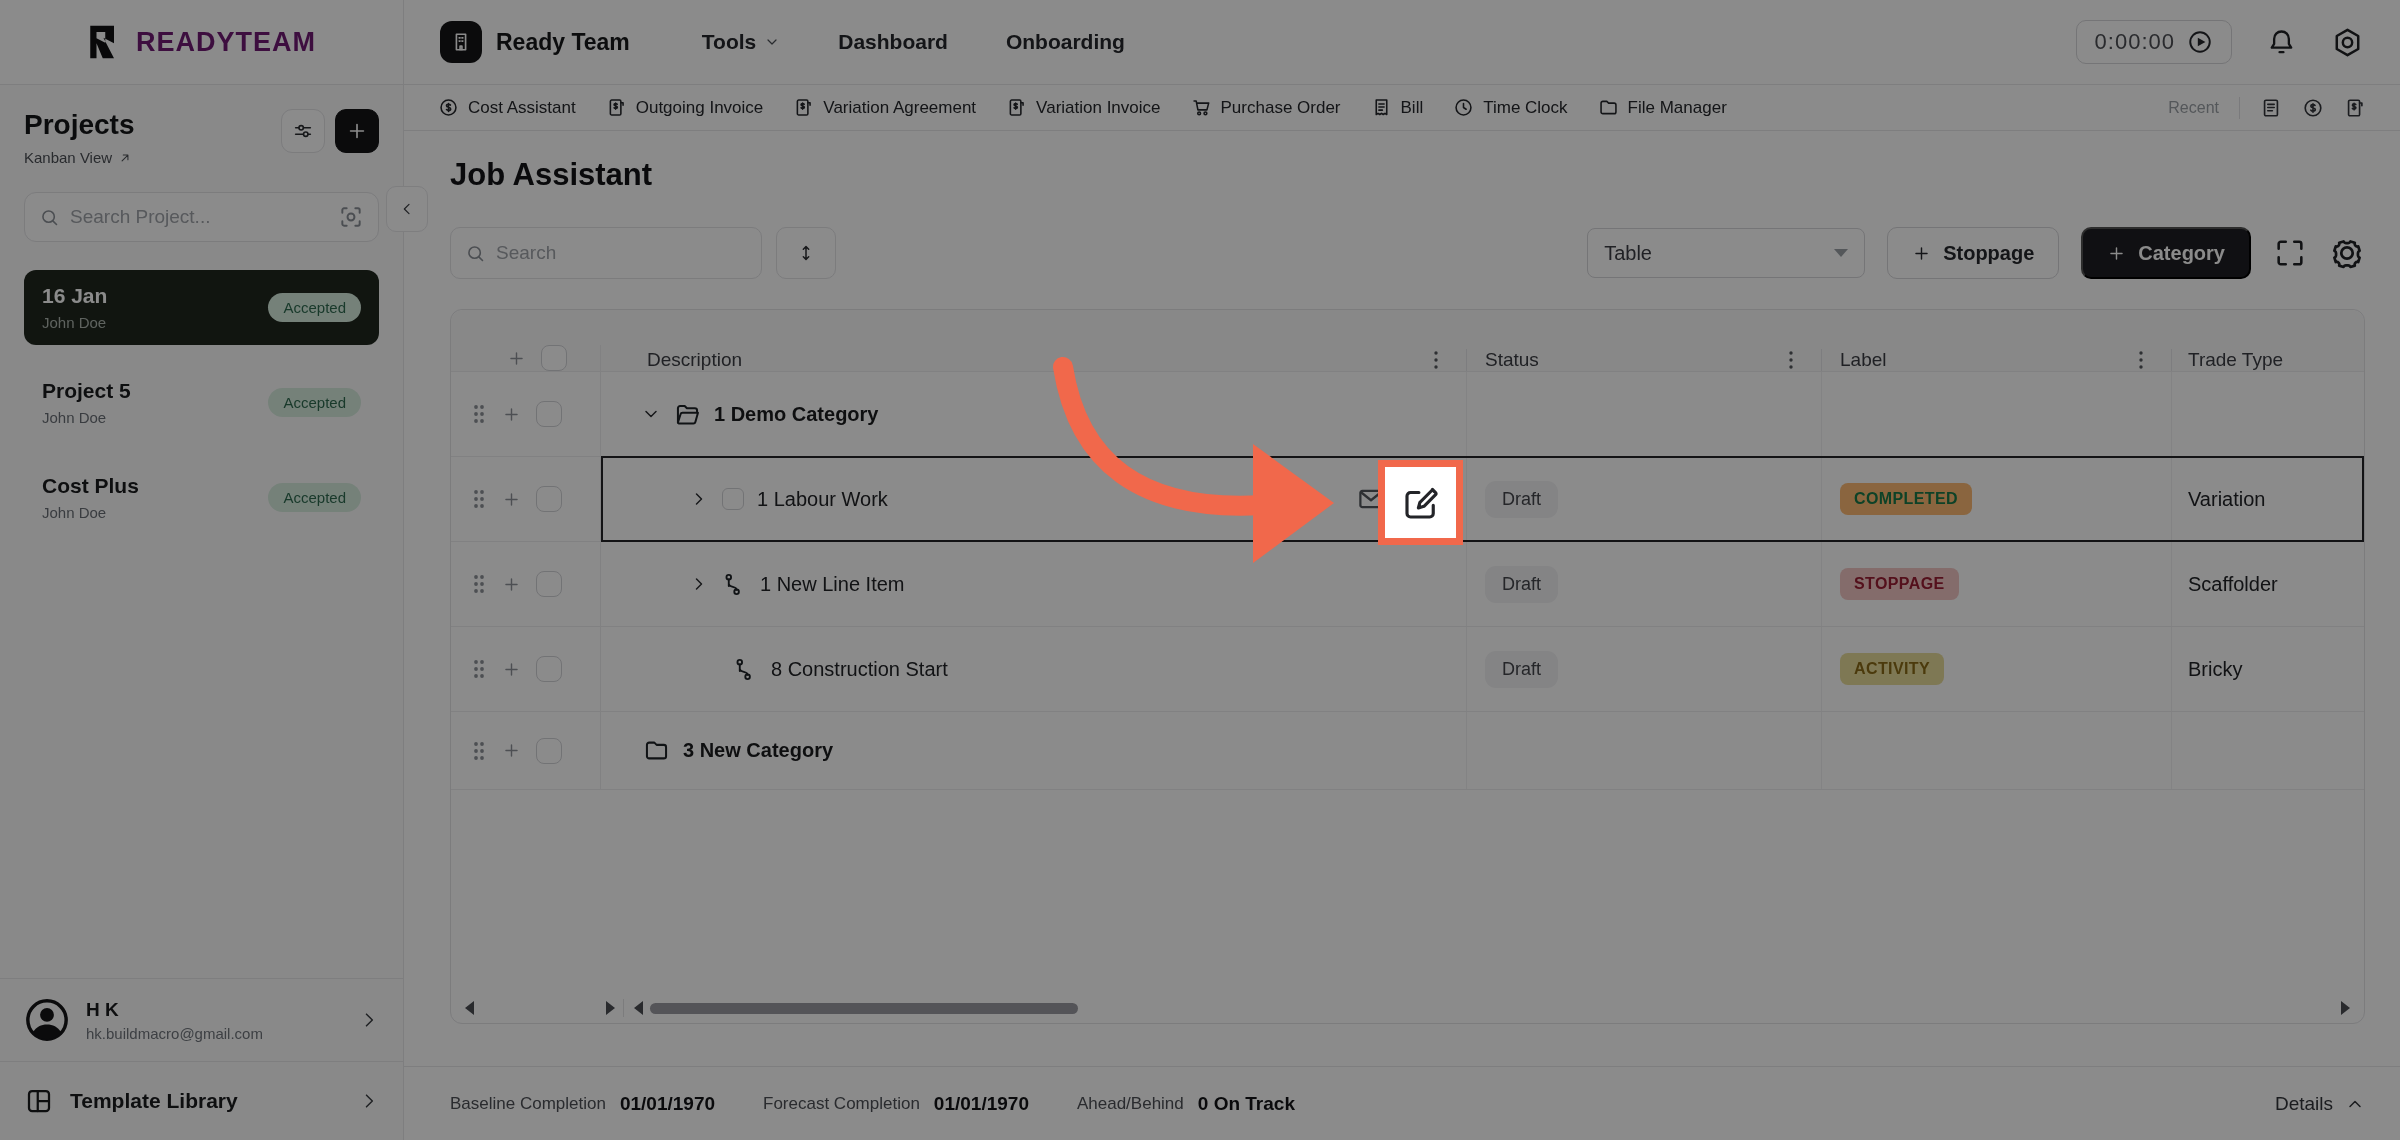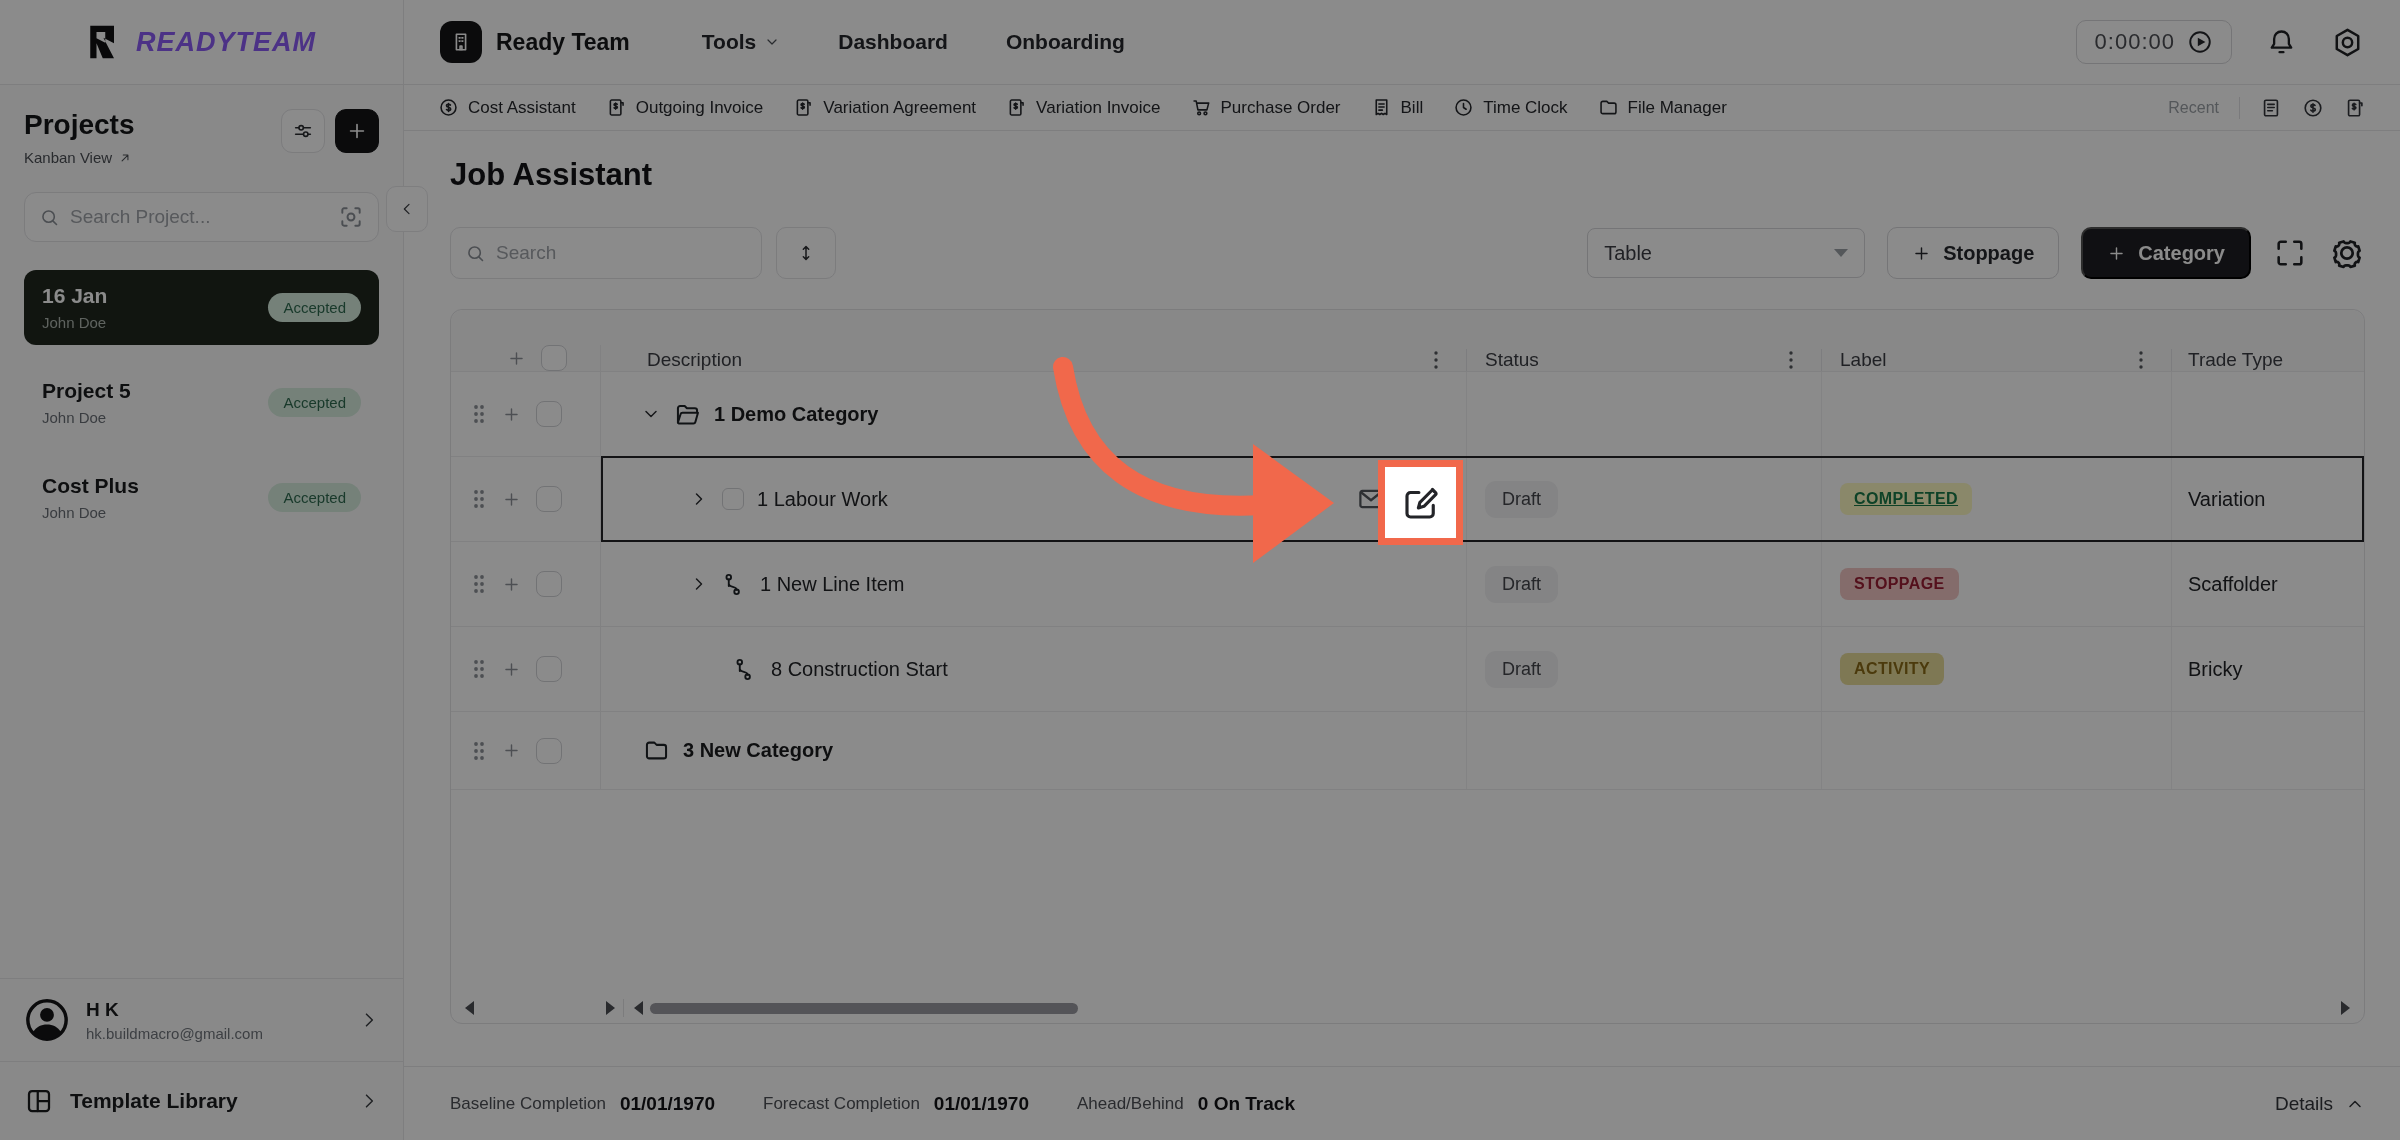--- a/index.html
+++ b/index.html
@@ -7,21 +7,21 @@
               font-family:"Liberation Sans", sans-serif; color:#1f2328; }
   .app { position:relative; width:2400px; height:1140px; background:#fff; overflow:hidden; }
 
   svg { display:block; }
   .ic { stroke:currentColor; fill:none; stroke-width:1.8; stroke-linecap:round; stroke-linejoin:round; }
 
   
   .topbar { height:85px; display:flex; border-bottom:1px solid #e7e7ea; background:#fff; }
   .topbar-left { width:404px; flex:0 0 404px; border-right:1px solid #e7e7ea; display:flex; align-items:center; padding-left:84px; gap:12px; }
   .brand-glyph { width:40px; height:40px; color:#111214; }
-  .brand-text { font-size:27px; font-weight:800; letter-spacing:1px; color:#8b5cf6;font-style:italic; }
+  .brand-text { font-size:27px; font-weight:800; letter-spacing:1px; color:#701a75; }
   .topbar-main { flex:1; display:flex; align-items:center; padding:0 36px; gap:0; }
   .ws { display:flex; align-items:center; gap:14px; margin-right:72px; }
   .ws-icon { width:42px; height:42px; border-radius:12px; background:#151517; color:#fff; display:flex; align-items:center; justify-content:center; }
   .ws-name { font-size:23px; font-weight:700; color:#17181a; }
   .nav-links { display:flex; align-items:center; gap:58px; }
   .nav-link { font-size:21px; font-weight:600; color:#26282c; display:flex; align-items:center; gap:8px; cursor:pointer; }
   .nav-caret { width:16px; height:16px; color:#4b4f55; }
   .topbar-right { margin-left:auto; display:flex; align-items:center; gap:34px; }
   .timer { display:flex; align-items:center; gap:12px; border:1px solid #d6d6da; border-radius:10px; padding:8px 18px; }
   .timer-text { font-size:22px; color:#4d4f55; letter-spacing:1px; }
@@ -111,21 +111,21 @@
   .plus-sm { color:#8d9298; cursor:pointer; }
   .cbx { width:26px; height:26px; border:1.6px solid #d2d3d7; border-radius:8px; background:#fff; cursor:pointer; }
   .cbx.small { width:22px; height:22px; border-radius:6px; }
   .chev { color:#2b2d31; cursor:pointer; }
   .name-txt { font-size:20px; color:#222428; }
   .name-bold { font-weight:700; color:#1b1c1f; }
   .desc-inner { display:flex; align-items:center; gap:13px; width:100%; }
   .pad-cat { padding-left:40px; } .pad-item1 { padding-left:88px; } .pad-item2 { padding-left:132px; } .pad-cat2 { padding-left:42px; }
   .pill-draft { background:#f2f2f4; color:#44464c; font-size:18px; padding:8px 17px; border-radius:11px; }
   .pill-label { font-size:16px; font-weight:700; letter-spacing:.4px; padding:7px 14px; border-radius:8px; }
-  .pill-completed { background:#fef9c3; color:#1a7a49;text-decoration:underline; }
+  .pill-completed { background:#fdba74; color:#1a7a49; }
   .pill-stoppage { background:#f3c6c4; color:#9b1f34; }
   .pill-activity { background:#e8dc9a; color:#8a6b16; }
   .trade-txt { font-size:20px; color:#222428; }
   .row-outline { position:absolute; left:150px; right:0; top:-1px; bottom:-1px; border:2.5px solid #232428; pointer-events:none; z-index:4; }
   .mail-ic { margin-left:auto; margin-right:80px; color:#55585e; cursor:pointer; }
 
   
   .hscroll { position:absolute; left:10px; right:8px; bottom:6px; height:18px; display:flex; align-items:center; }
   .tri { width:0; height:0; cursor:pointer; }
   .tri-l { border-top:7px solid transparent; border-bottom:7px solid transparent; border-right:9px solid #4b4e54; }

